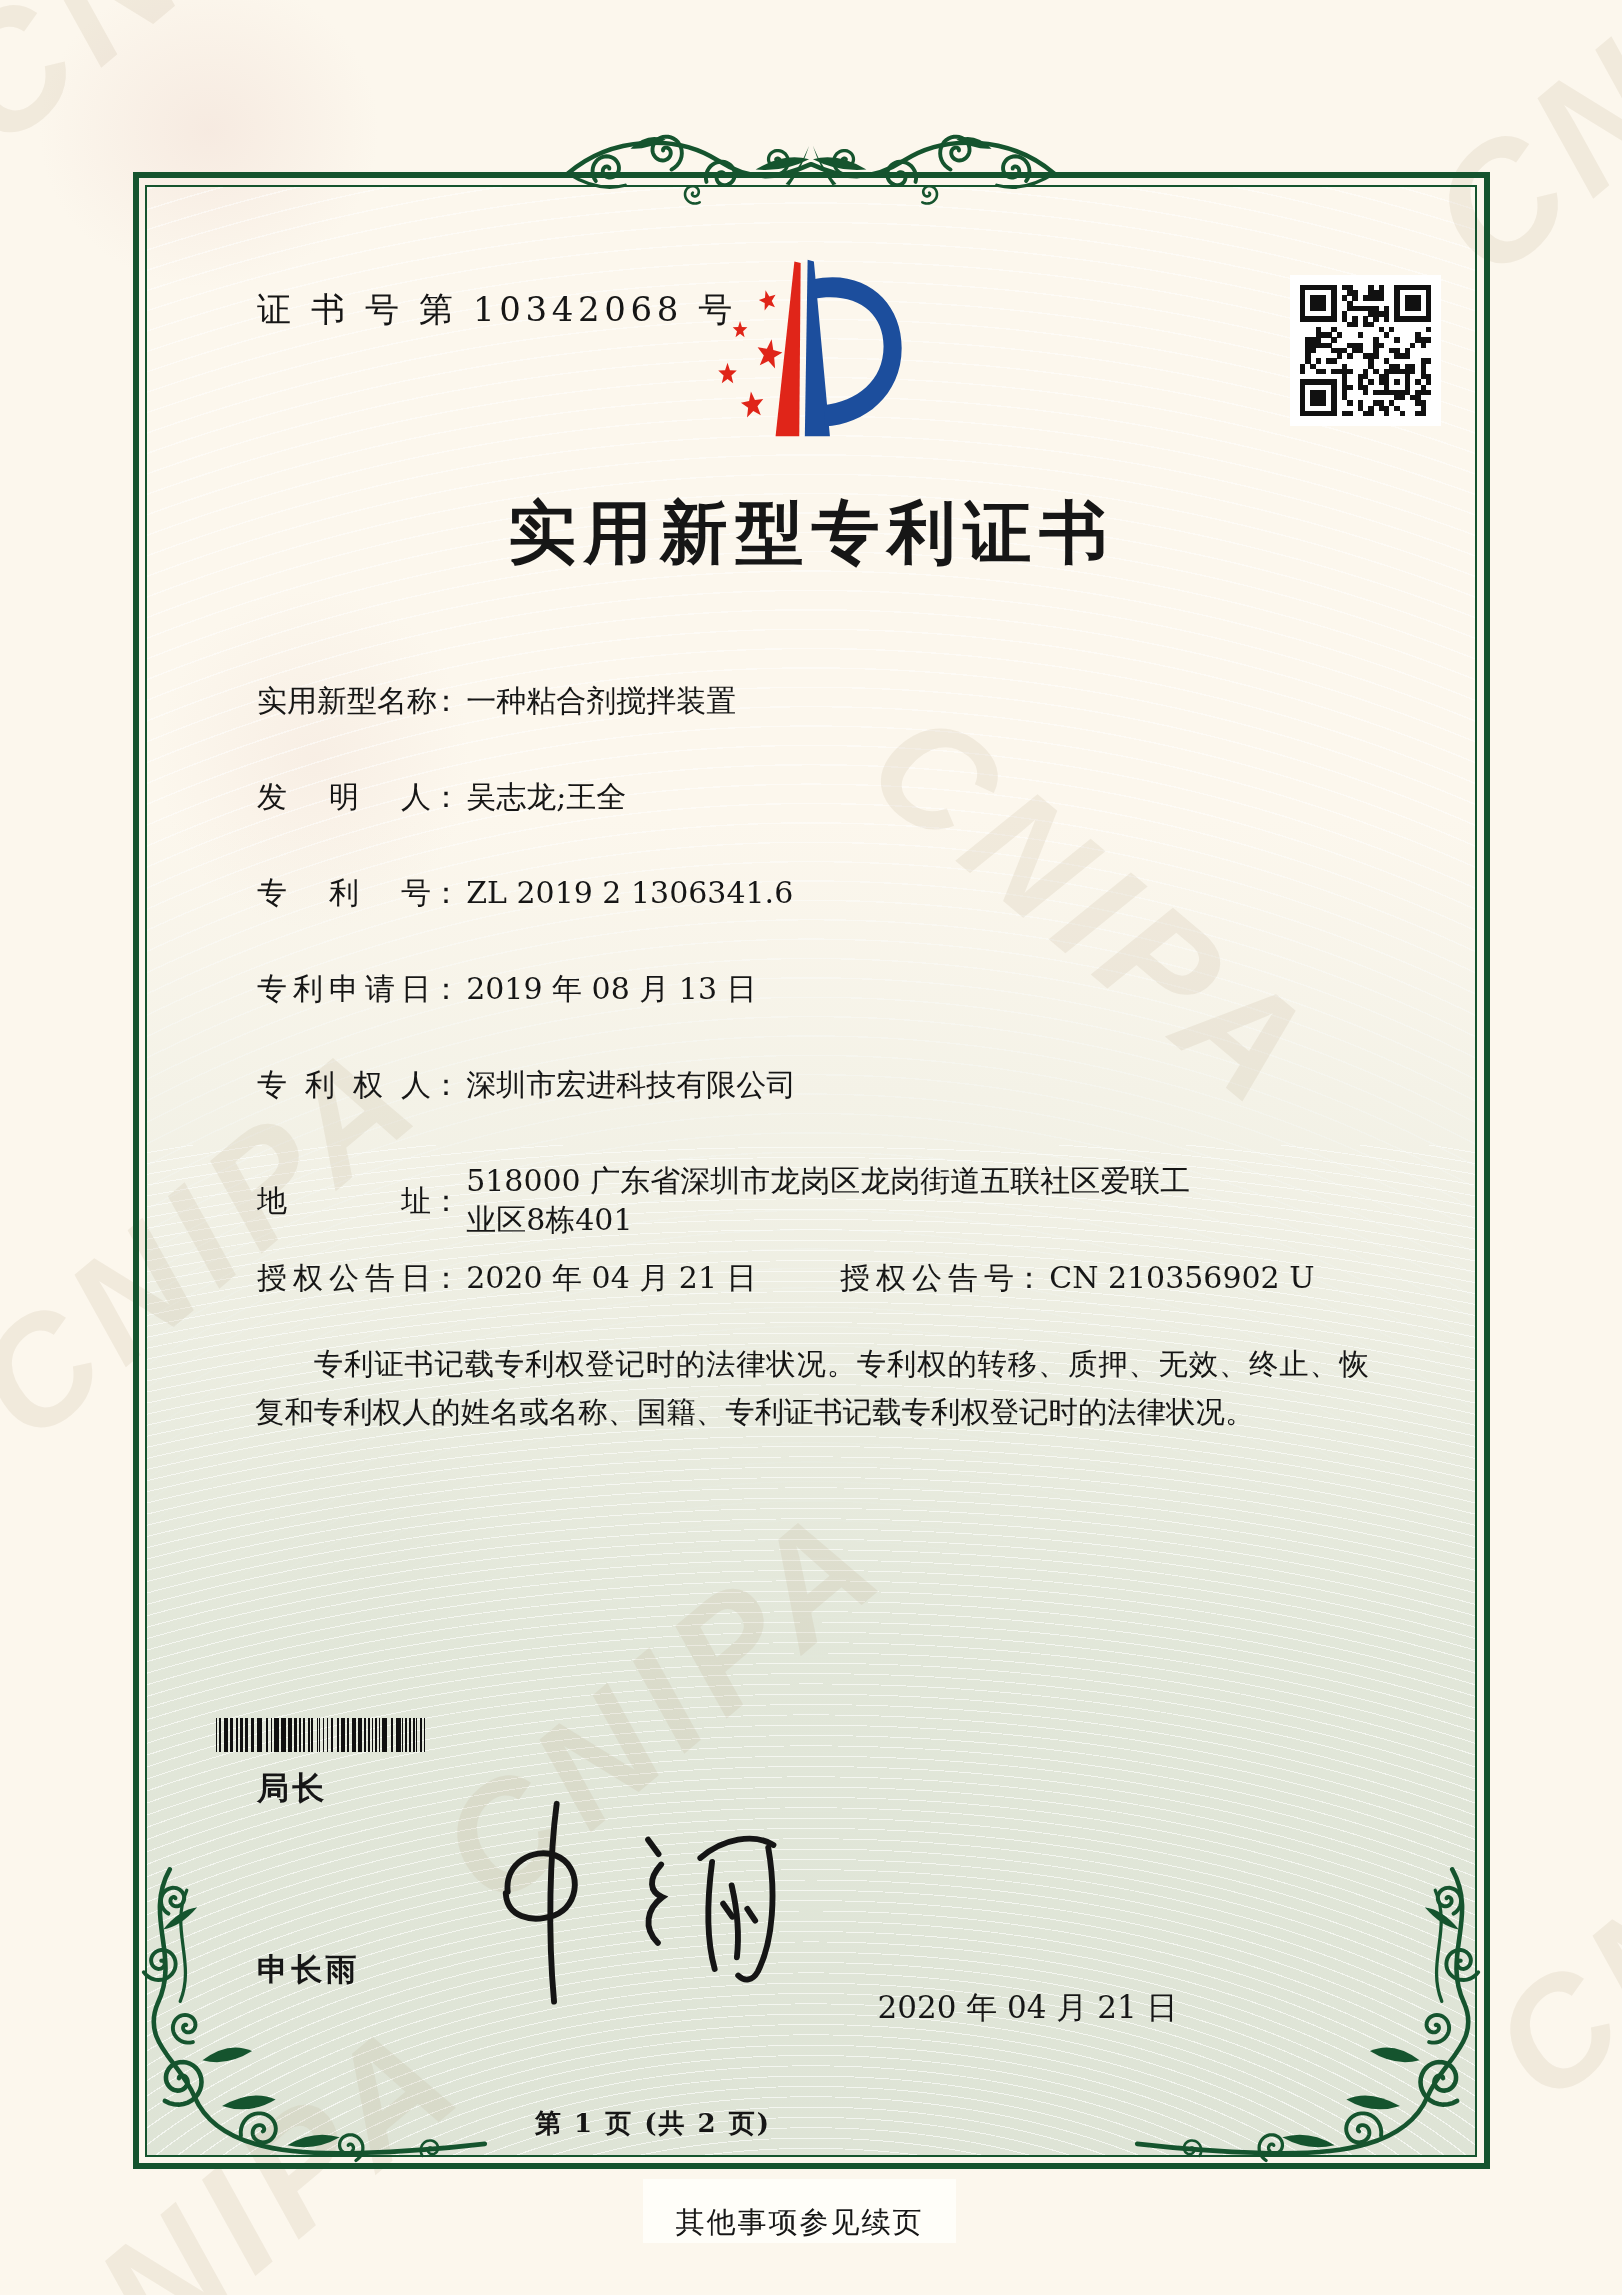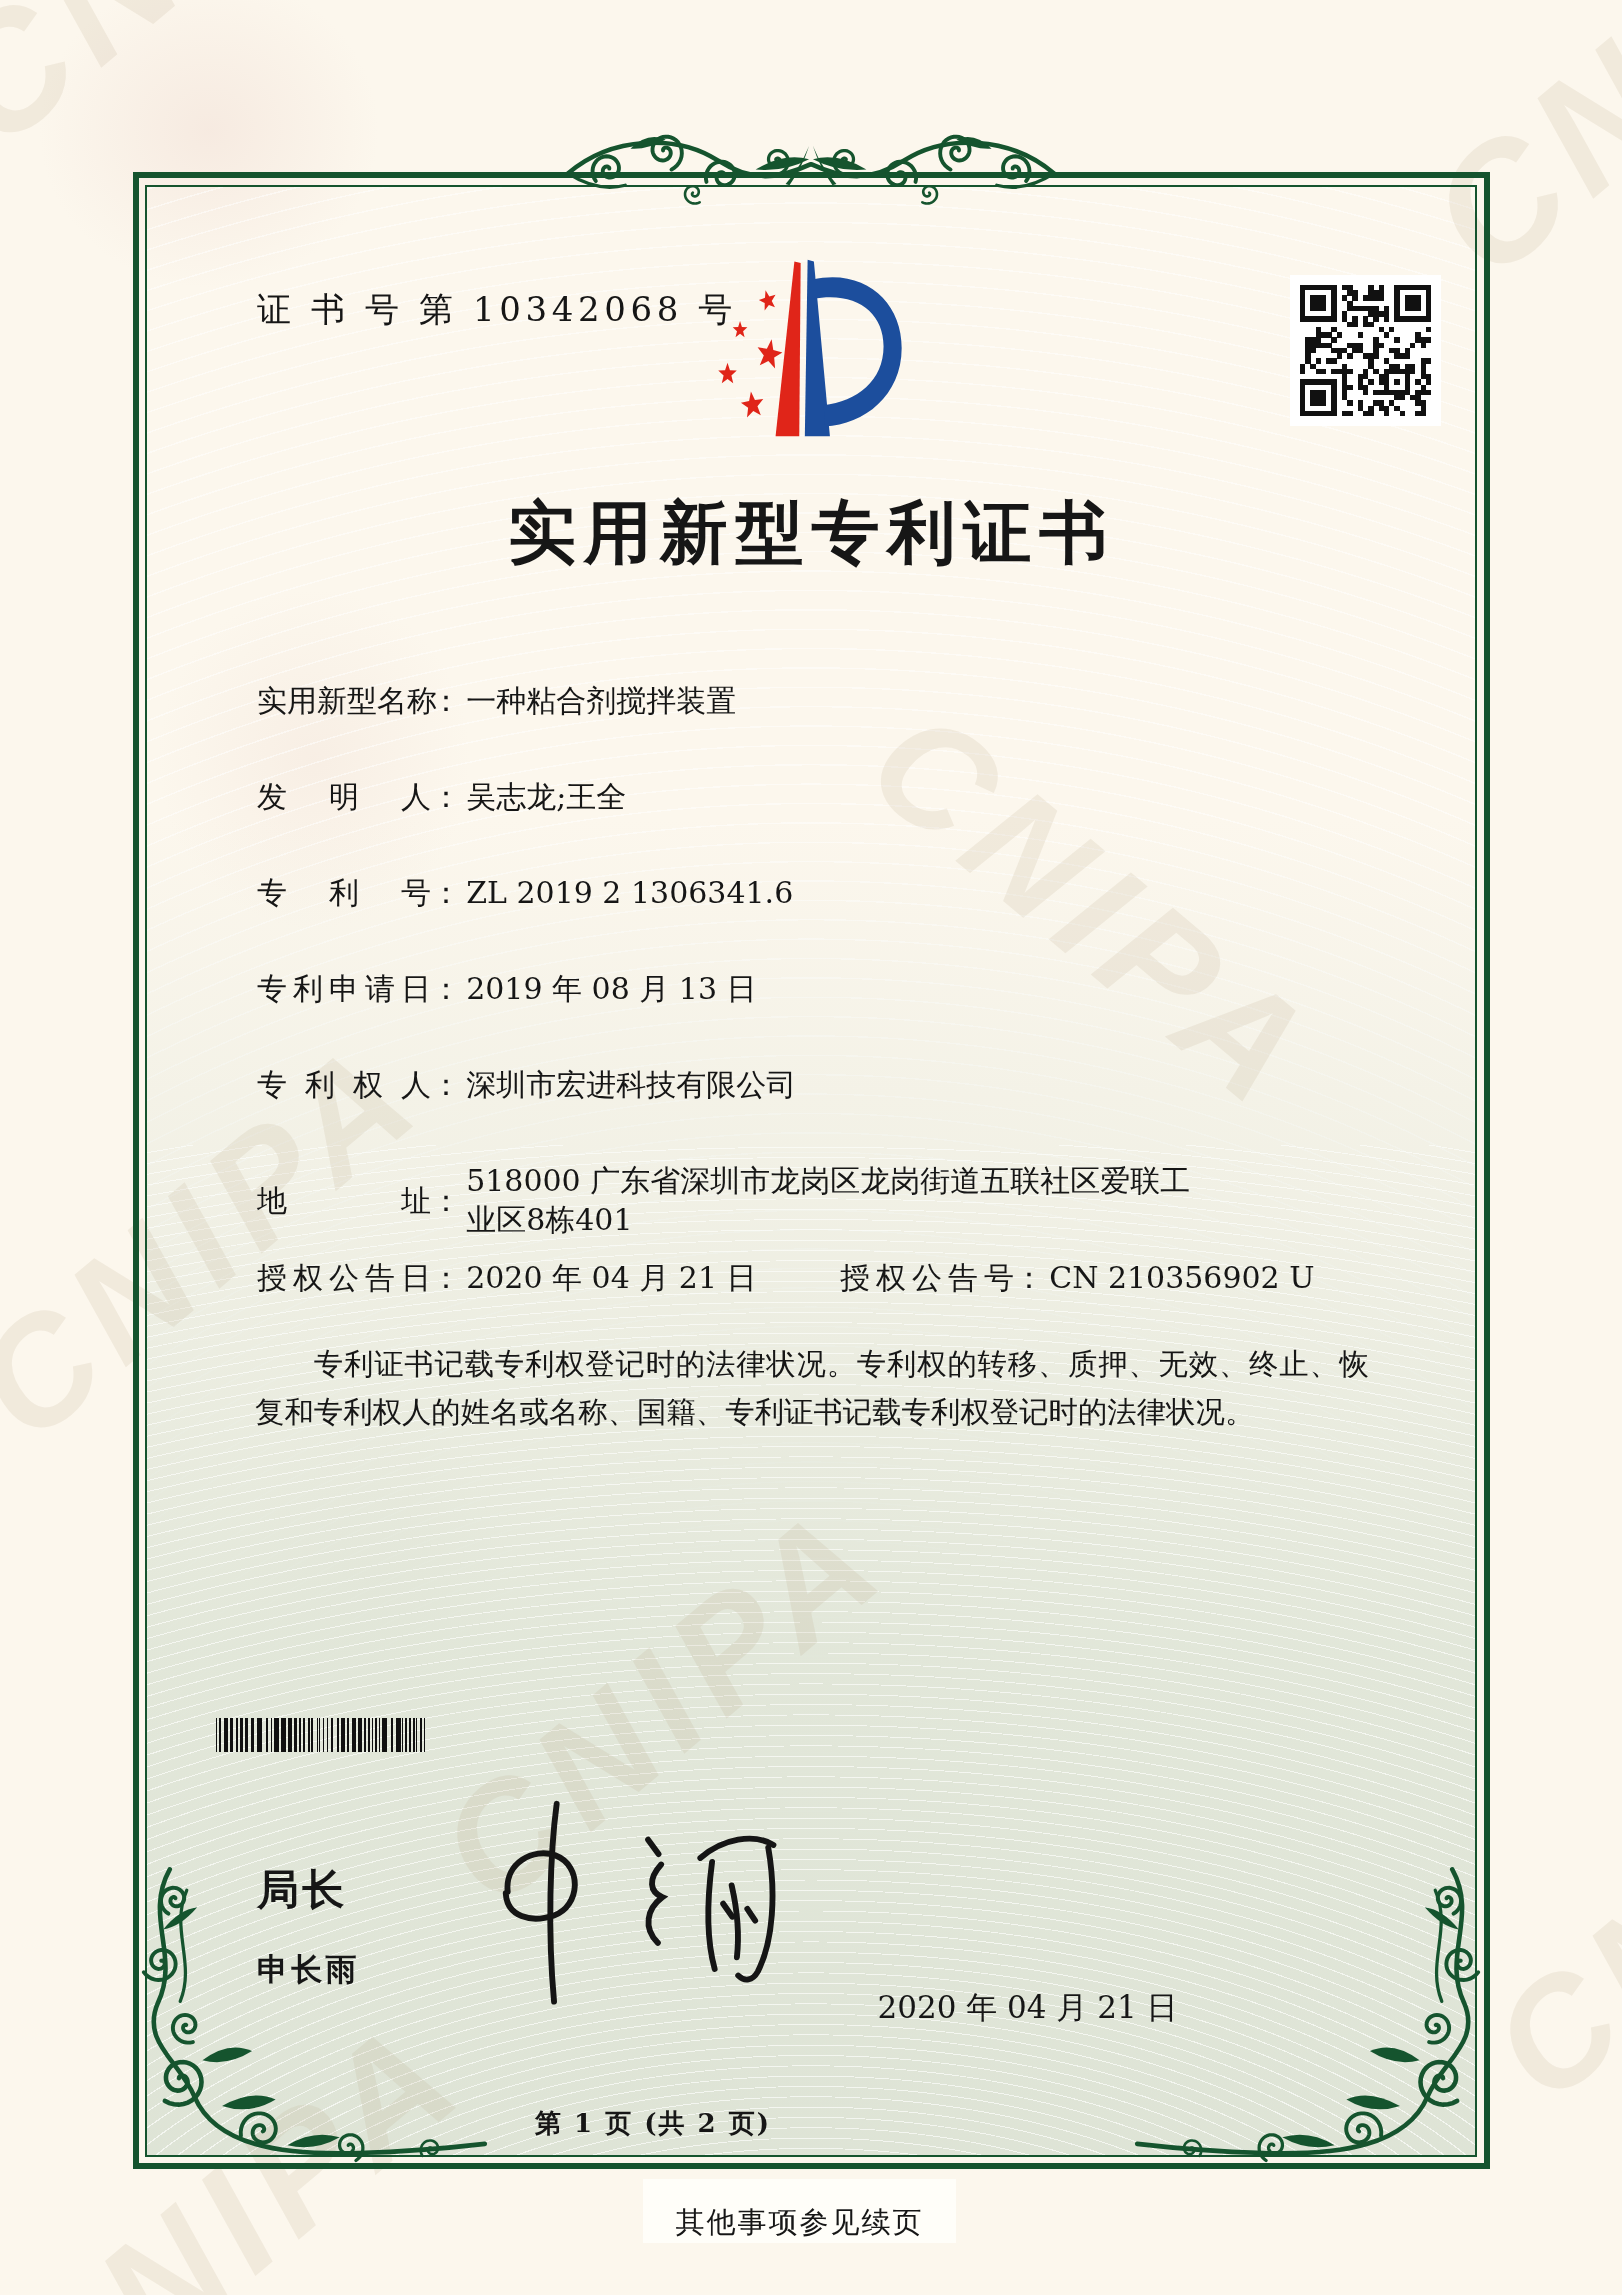--- a/index.html
+++ b/index.html
@@ -77,21 +77,21 @@
   .grant-row .p2{position:absolute; left:567px; top:0;margin-left:16px;}
 
   .body-text{position:absolute; left:255px; top:1340px; width:1114px;
              font-size:29.4px; line-height:48px; text-align:justify;}
   .body-text p{margin:0; text-indent:2em;}
 
   .barcode{position:absolute; left:216px; top:1718px; width:220px; height:34px;
            display:flex; align-items:stretch;}
   .barcode .b{background:#101010; height:100%;}
 
-  .sig-title{position:absolute; left:257px; top:1862px; font-size:42px; font-weight:600; letter-spacing:3.3px;}
+  .sig-title{position:absolute; left:257px; top:1767px; font-size:32px; font-weight:600; letter-spacing:3.3px;}
   .sig-name{position:absolute; left:257px; top:1904px; font-size:31px; font-weight:600; letter-spacing:3.3px;margin-top:45px;}
   .sign-svg{position:absolute; left:452px; top:1794px; width:353px; height:222px;}
 
   .issue-date{position:absolute; left:805px; top:1987px; width:445px; text-align:center; font-size:31px;}
   .page-info{position:absolute; left:0; top:2106px; width:1306px; text-align:center; font-size:26px; letter-spacing:2px;font-weight:bold;}
   .note-box{position:absolute; left:643px; top:2179px; width:313px; height:64px; background:#fffef9;
             display:flex; align-items:flex-end; justify-content:center; font-size:29px; letter-spacing:2px;}
 </style>
 </head>
 <body>

